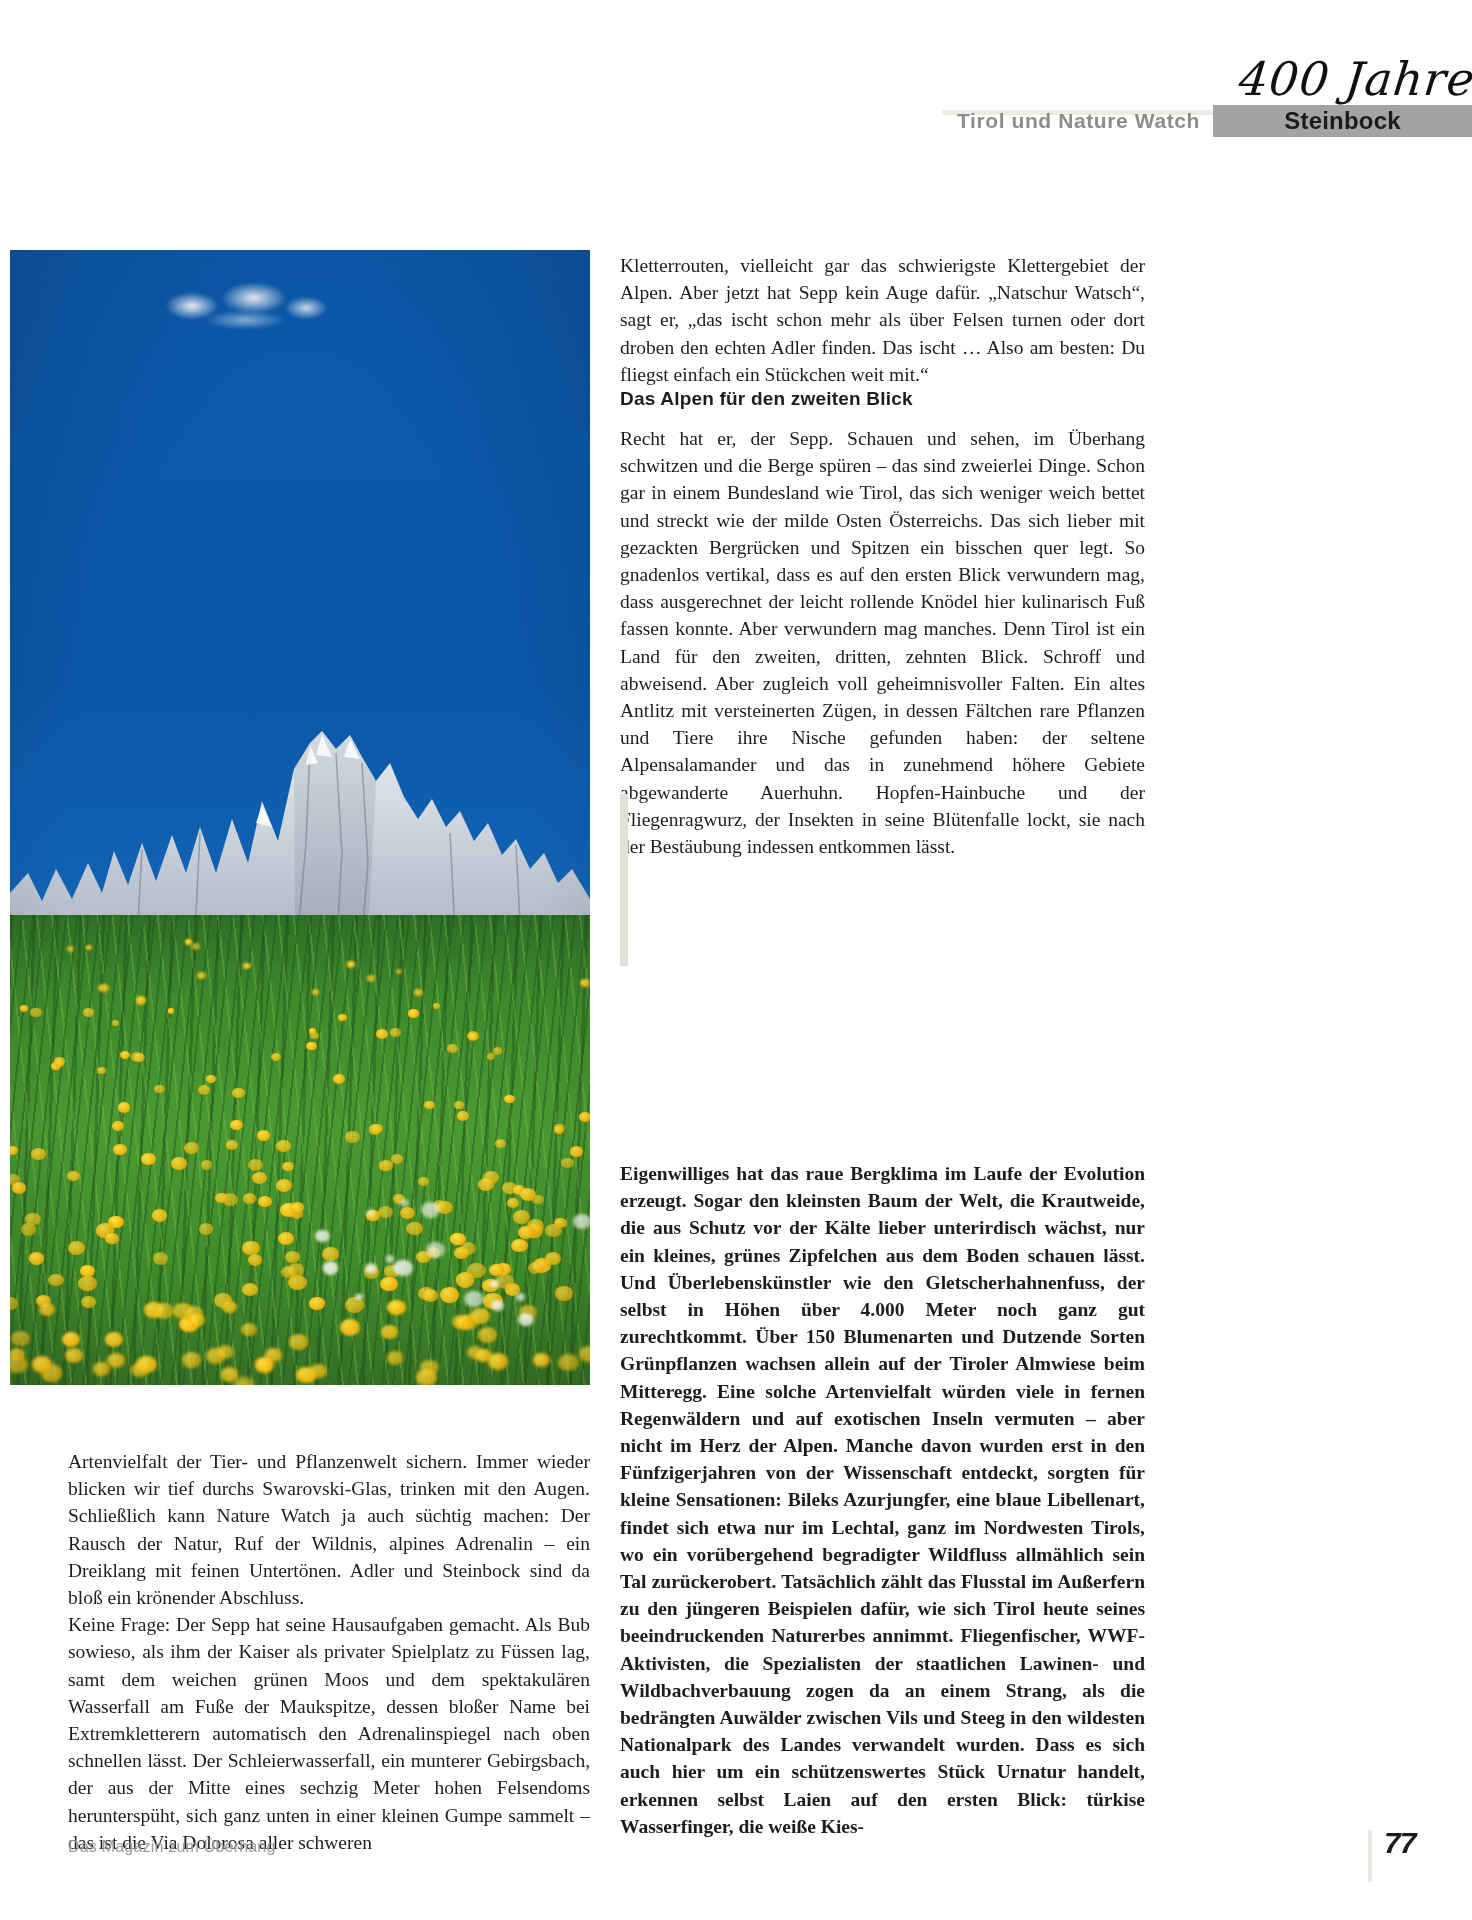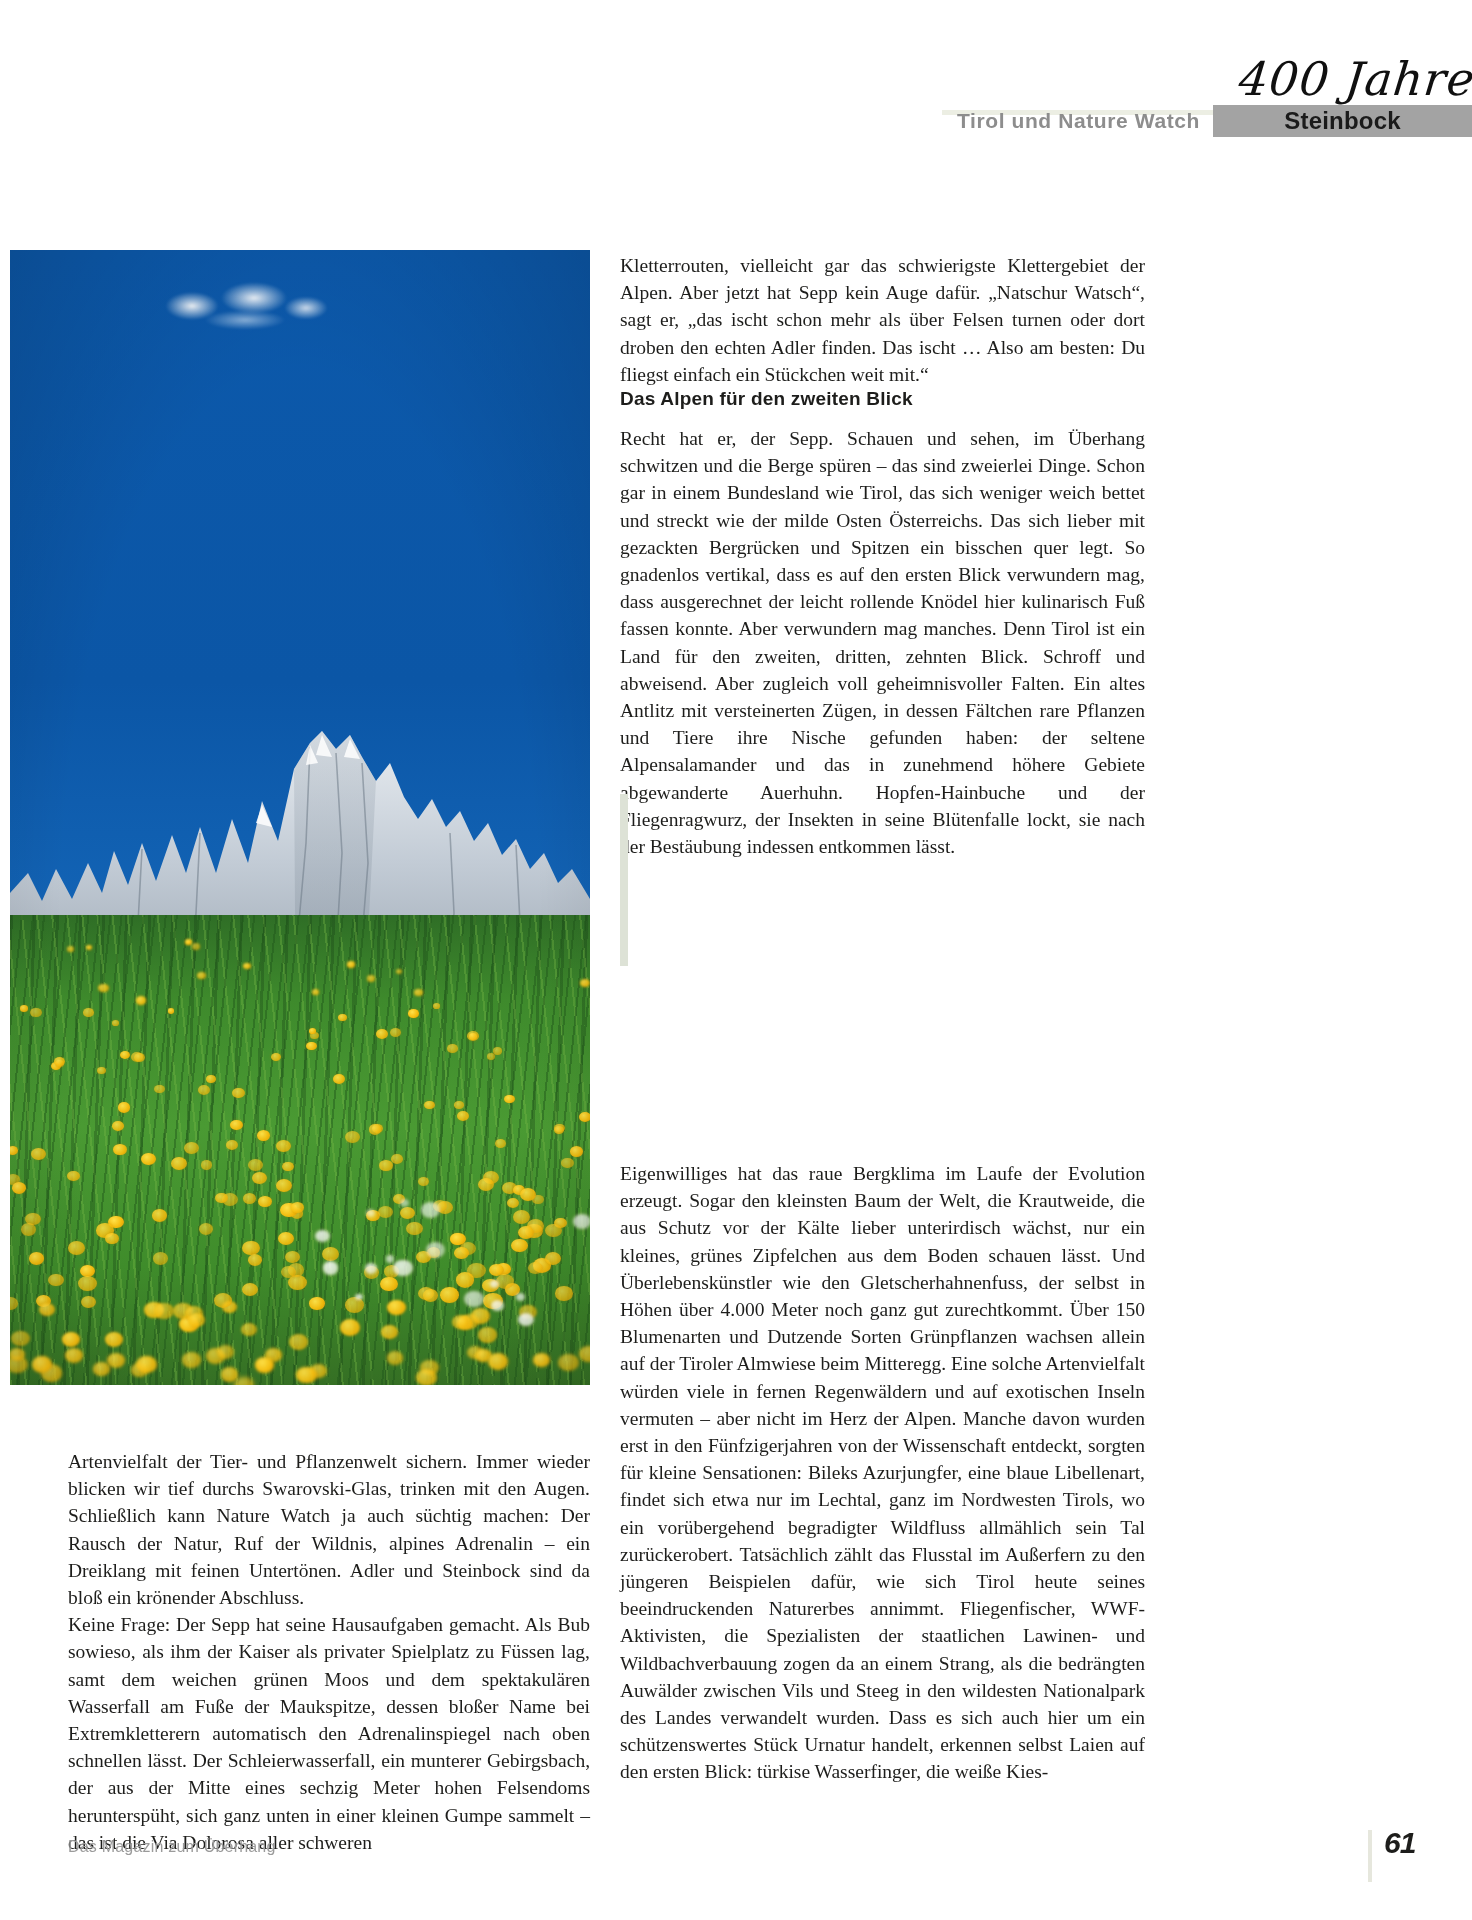--- a/index.html
+++ b/index.html
@@ -110,21 +110,21 @@
     color: #1d1d1b;
     text-align: justify;
     -webkit-hyphens: manual; hyphens: manual;
   }
   .col p { margin: 0; text-align: justify; }
   .col p + p { margin-top: 0; }
 
   .col-right-top { left: 620px; top: 252px; width: 525px; font-family: Liberation Serif, serif; }
   .col-right-mid { left: 620px; top: 425px; width: 525px; }
   .col-left-bot  { left: 68px;  top: 1448px; width: 522px; }
-  .col-right-bot2{ left: 620px; top: 1160px; width: 525px; }
+  .col-right-bot2{ left: 620px; top: 1160px; width: 525px; font-weight: bold; }
 
   .subhead {
     position: absolute; left: 620px; top: 388px; width: 525px;
     font-family: "Liberation Sans", sans-serif;
     font-weight: bold; font-size: 19px; color: #1d1d1b;
     letter-spacing: .2px;
   }
 
   
   .quote {
@@ -469,16 +469,16 @@
   </div>
 
   <div class="col col-left-bot">
     <p>Artenvielfalt der Tier- und Pflanzenwelt sichern. Immer wieder blicken wir tief durchs Swarovski-Glas, trinken mit den Augen. Schließlich kann Nature Watch ja auch süchtig machen: Der Rausch der Natur, Ruf der Wildnis, alpines Adrenalin – ein Dreiklang mit feinen Untertönen. Adler und Steinbock sind da bloß ein krönender Abschluss.</p>
     <p>Keine Frage: Der Sepp hat seine Hausaufgaben gemacht. Als Bub sowieso, als ihm der Kaiser als privater Spielplatz zu Füssen lag, samt dem weichen grünen Moos und dem spektakulären Wasserfall am Fuße der Maukspitze, dessen bloßer Name bei Extremkletterern automatisch den Adrenalinspiegel nach oben schnellen lässt. Der Schleierwasserfall, ein munterer Gebirgsbach, der aus der Mitte eines sechzig Meter hohen Felsendoms herunterspüht, sich ganz unten in einer kleinen Gumpe sammelt – das ist die Via Dolorosa aller schweren</p>
   </div>
 
   <div class="footer-left">Das Magazin zum Überhang</div>
   <div class="footer-pagewrap">
     <div class="footer-pagebar"></div>
-    <div class="footer-pageno">61</div>
+    <div class="footer-pageno">77</div>
   </div>
 
 </div>
 
 </body></html>

